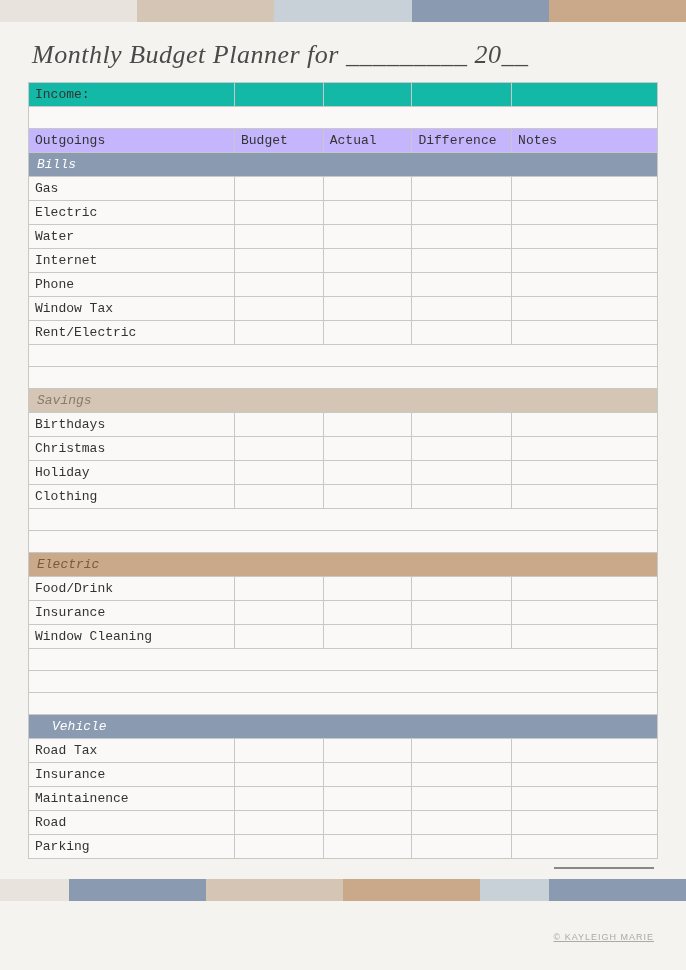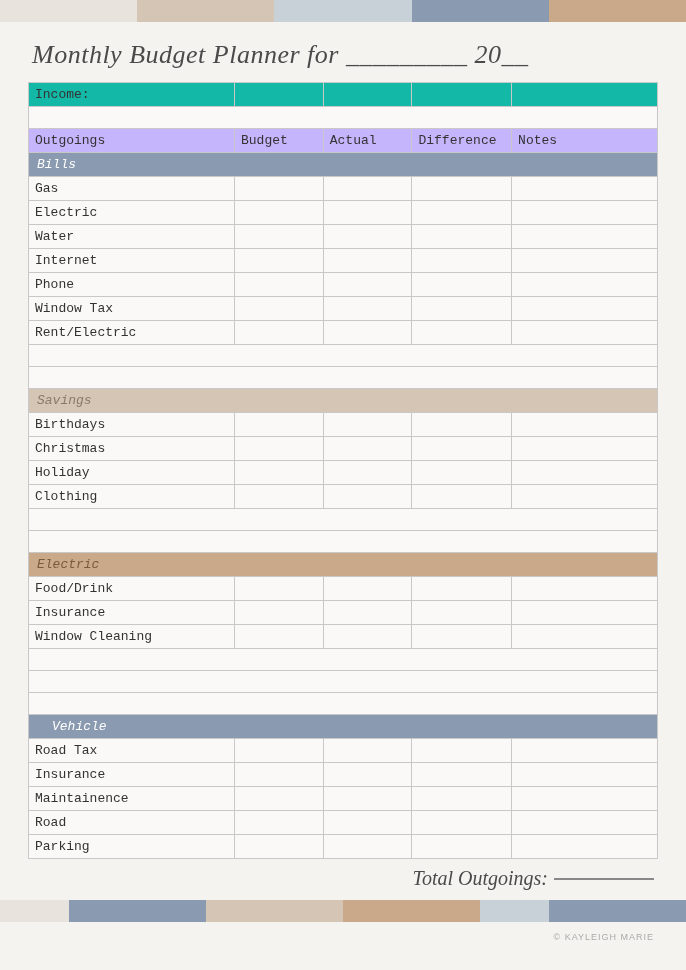--- a/index.html
+++ b/index.html
@@ -115,20 +115,21 @@
 
     .copyright {
       position: absolute;
       bottom: 28px;
       right: 32px;
       font-size: 9px;
       color: #aaa;
       letter-spacing: 1px;
       text-transform: uppercase;
       font-family: Arial, sans-serif;
+      text-decoration: underline;
     }
   </style>
 </head>
 <body>
 
 <div class="top-bar" id="top-bar">
     <div class="bar-segment" style="background: rgb(232, 227, 220);"></div>
     <div class="bar-segment" style="background: rgb(232, 227, 220);"></div>
     <div class="bar-segment" style="background: rgb(212, 197, 181);"></div>
     <div class="bar-segment" style="background: rgb(212, 197, 181);"></div>
@@ -340,21 +341,20 @@
       <td>Parking</td>
       <td></td>
           <td></td>
           <td></td>
           <td></td>
     </tr>
   </tbody>
     </table>
 
   <div class="total-section">
-    <span class="total-label">Total Outgoings:</span>
     <span class="total-line"></span>
   </div>
 </div>
 
 <div class="bottom-bar" id="bottom-bar">
     <div class="bar-segment" style="background: rgb(232, 227, 220);"></div>
     <div class="bar-segment" style="background: rgb(138, 154, 176);"></div>
     <div class="bar-segment" style="background: rgb(138, 154, 176);"></div>
     <div class="bar-segment" style="background: rgb(212, 197, 181);"></div>
     <div class="bar-segment" style="background: rgb(212, 197, 181);"></div>

